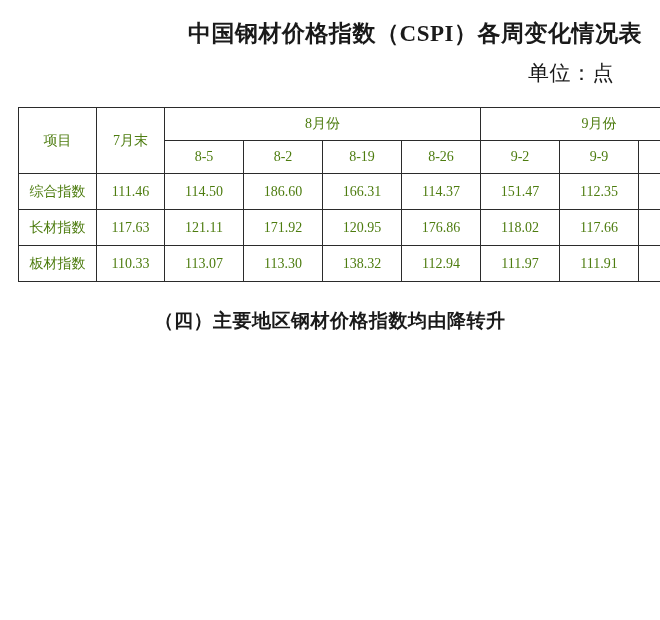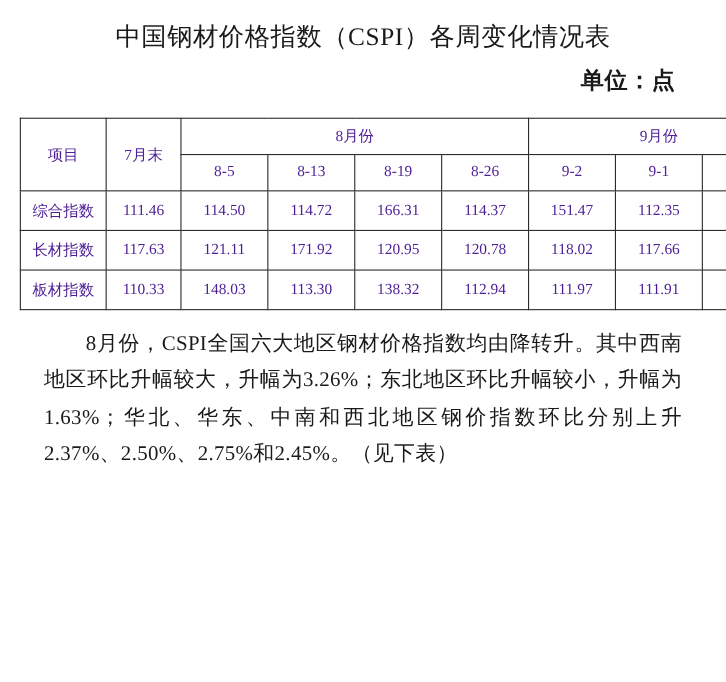--- a/index.html
+++ b/index.html
@@ -15,49 +15,49 @@
     overflow: hidden;
   }
   .page {
     position: relative;
     width: 660px;
     height: 620px;
     box-sizing: border-box;
     padding: 0 18px;
   }
   .doc-title {
-    text-align: center;
+    text-align: right;
     font-size: 23px;
-    font-weight: normal;
+    font-weight: bold;
     letter-spacing: 0.5px;
     margin: 18px 0 0 0;
     line-height: 1.35;
   }
   .unit-line {
     text-align: right;
     font-size: 21px;
-    font-weight: bold;
+    font-weight: normal;
     margin: 10px 28px 0 0;
     letter-spacing: 0.5px;
   }
   table.csp {
     border-collapse: collapse;
     width: 620px;
     margin: 20px auto 0 auto;
     table-layout: fixed;
   }
   table.csp th, table.csp td {
     border: 1px solid #2b2b2b;
     text-align: center;
     font-size: 14px;
     font-family: "Liberation Serif", "DejaVu Serif", serif;
     padding: 0;
     height: 35px;
     font-weight: normal;
-    color: #4c1d95;
+    color: #4d7c0f;
   }
   table.csp tr.header-top th {
     height: 32px;
   }
   table.csp tr.header-bot th {
     height: 32px;
     border-radius: 15px;
   }
   .col-item { width: 78px; }
   .col-jul  { width: 68px; }
@@ -105,61 +105,61 @@
     </colgroup>
     <thead>
       <tr class="header-top">
         <th rowspan="2">项目</th>
         <th rowspan="2">7月末</th>
         <th colspan="4">8月份</th>
         <th colspan="3">9月份</th>
       </tr>
       <tr class="header-bot">
         <th>8-5</th>
-        <th>8-13</th>
+        <th>8-2</th>
         <th>8-19</th>
         <th>8-26</th>
         <th>9-2</th>
-        <th>9-1</th>
+        <th>9-9</th>
         <th>9-16</th>
       </tr>
     </thead>
     <tbody>
       <tr>
         <td class="row-label">综合指数</td>
         <td>111.46</td>
         <td>114.50</td>
-        <td>114.72</td>
+        <td>186.60</td>
         <td>166.31</td>
         <td>114.37</td>
         <td>151.47</td>
         <td>112.35</td>
         <td>112.66</td>
       </tr>
       <tr>
         <td class="row-label">长材指数</td>
         <td>117.63</td>
         <td>121.11</td>
         <td>171.92</td>
         <td>120.95</td>
-        <td>120.78</td>
+        <td>176.86</td>
         <td>118.02</td>
         <td>117.66</td>
         <td>118.15</td>
       </tr>
       <tr>
         <td class="row-label">板材指数</td>
         <td>110.33</td>
-        <td>148.03</td>
+        <td>113.07</td>
         <td>113.30</td>
         <td>138.32</td>
         <td>112.94</td>
         <td>111.97</td>
         <td>111.91</td>
         <td>112.11</td>
       </tr>
     </tbody>
   </table>
 
+  <div class="section-head">（四）主要地区钢材价格指数均由降转升</div>
 
-  <p class="body-text">8月份，CSPI全国六大地区钢材价格指数均由降转升。其中西南地区环比升幅较大，升幅为3.26%；东北地区环比升幅较小，升幅为 1.63%；华北、华东、中南和西北地区钢价指数环比分别上升2.37%、2.50%、2.75%和2.45%。（见下表）</p>
 
 </div>
 
 </body></html>

